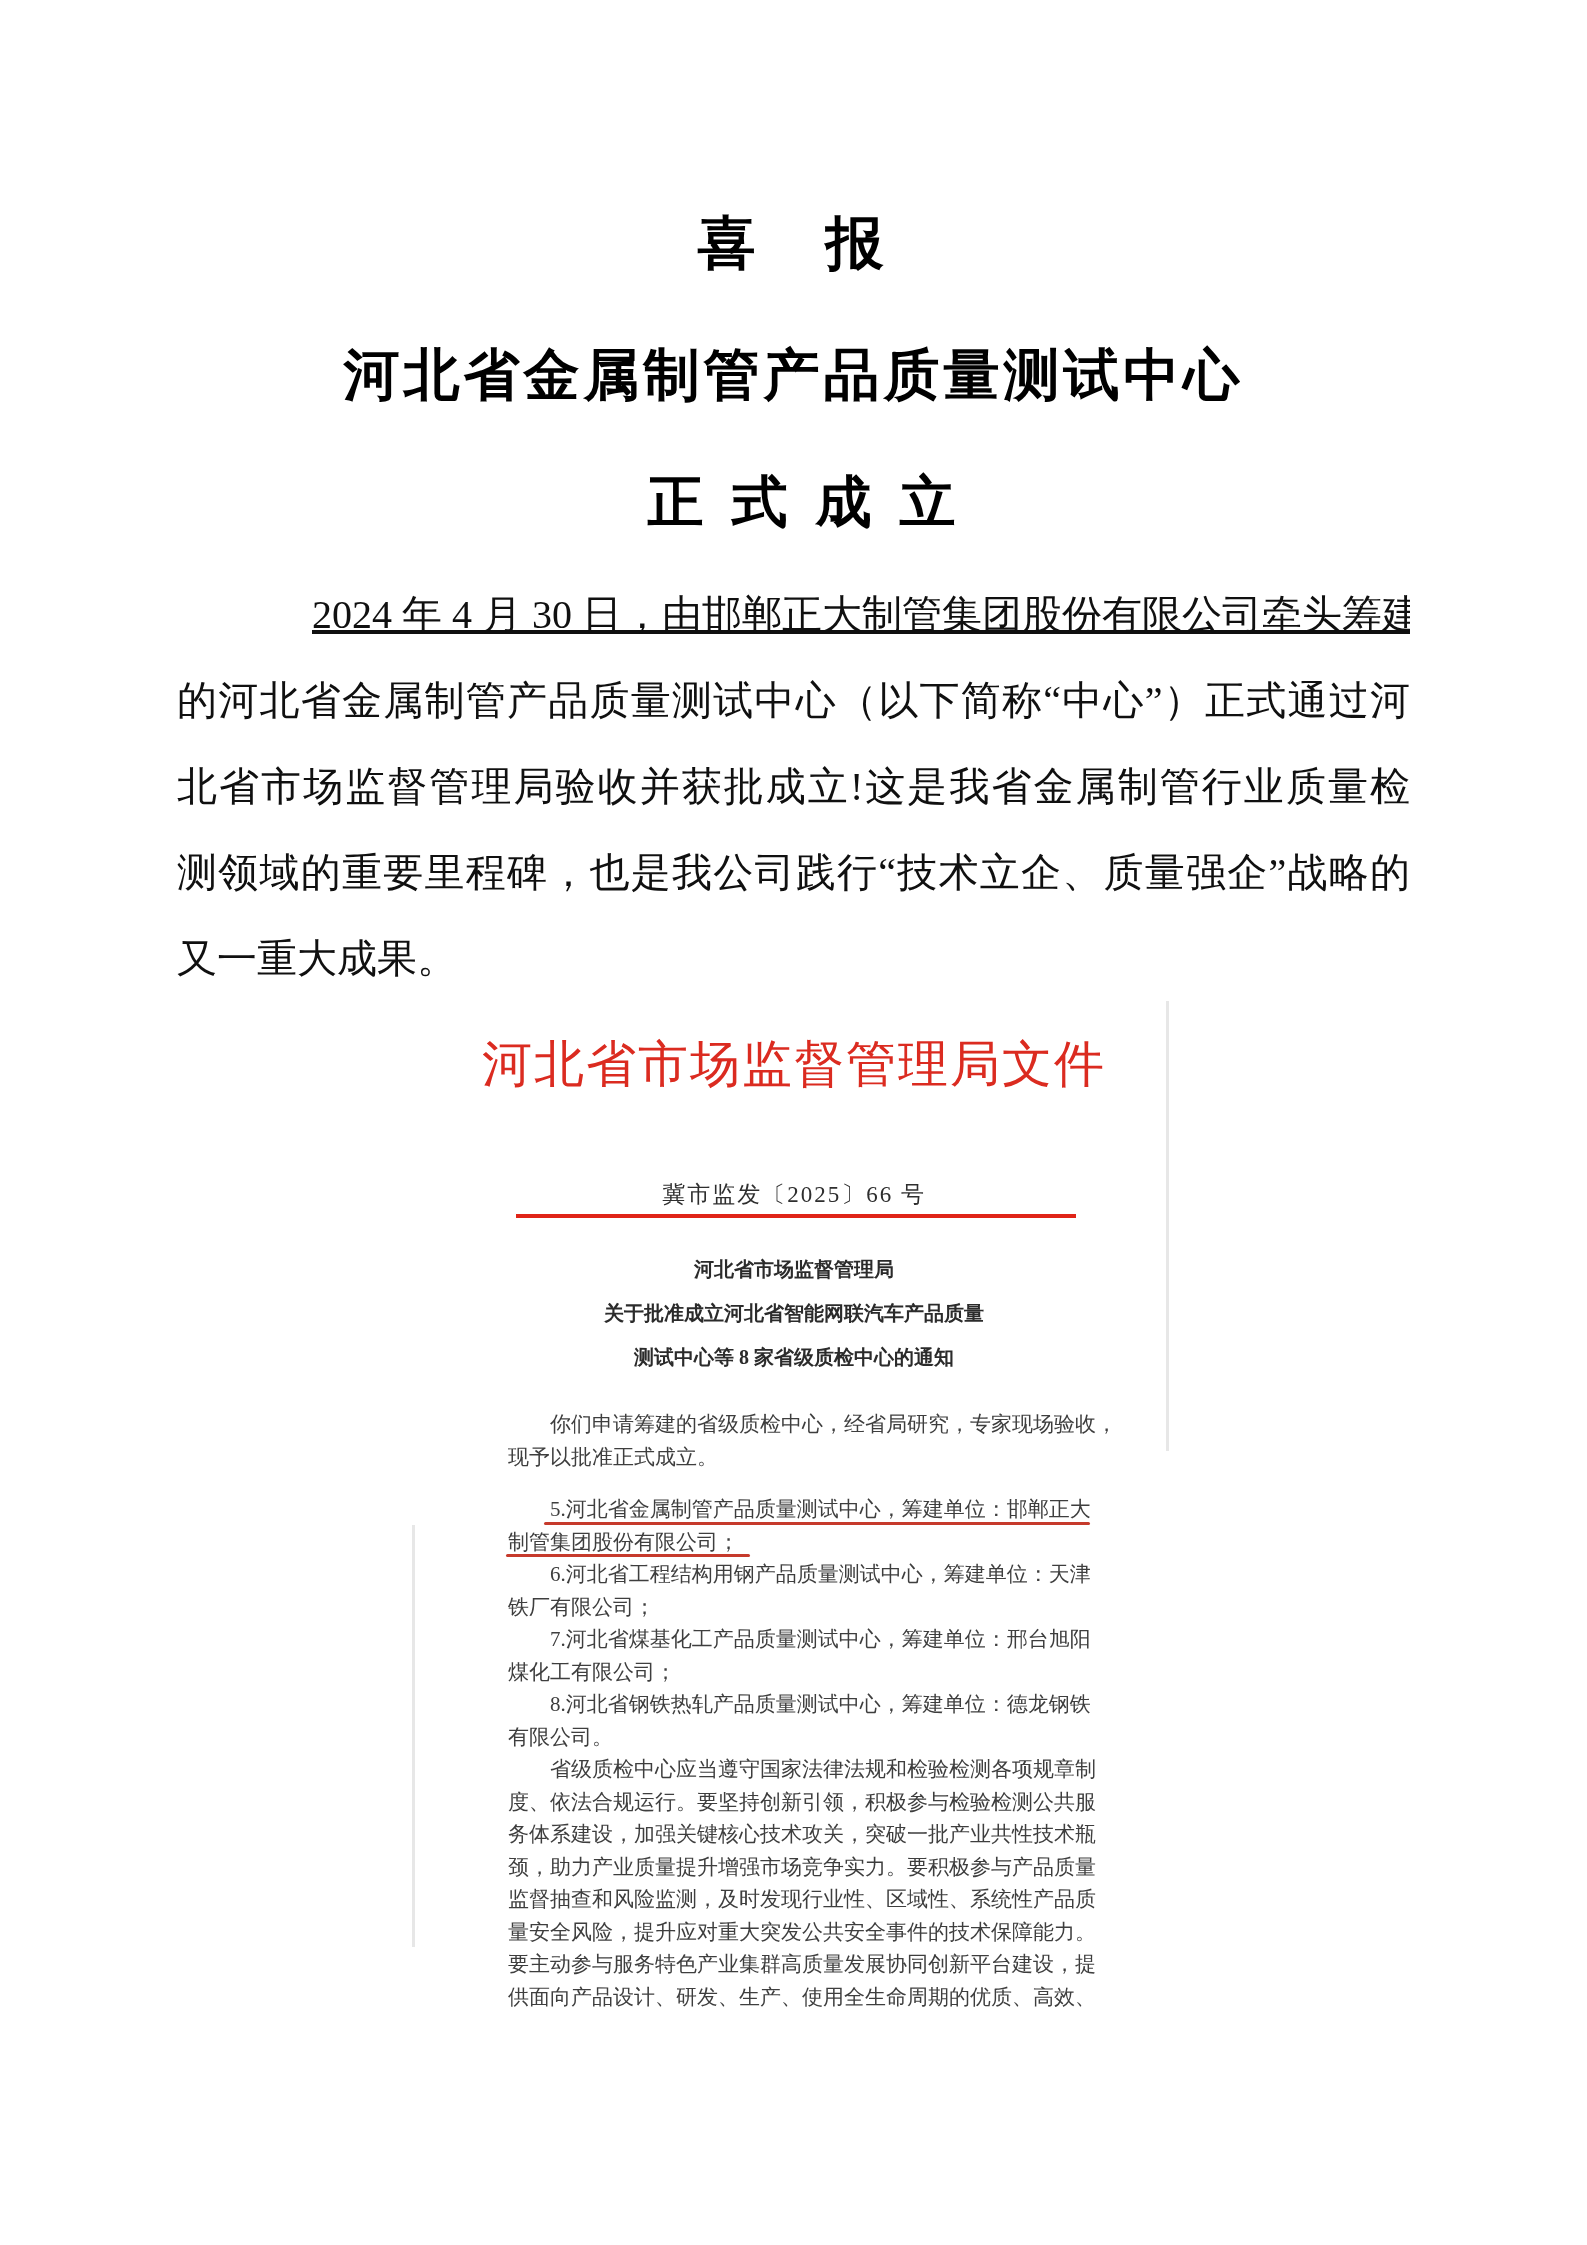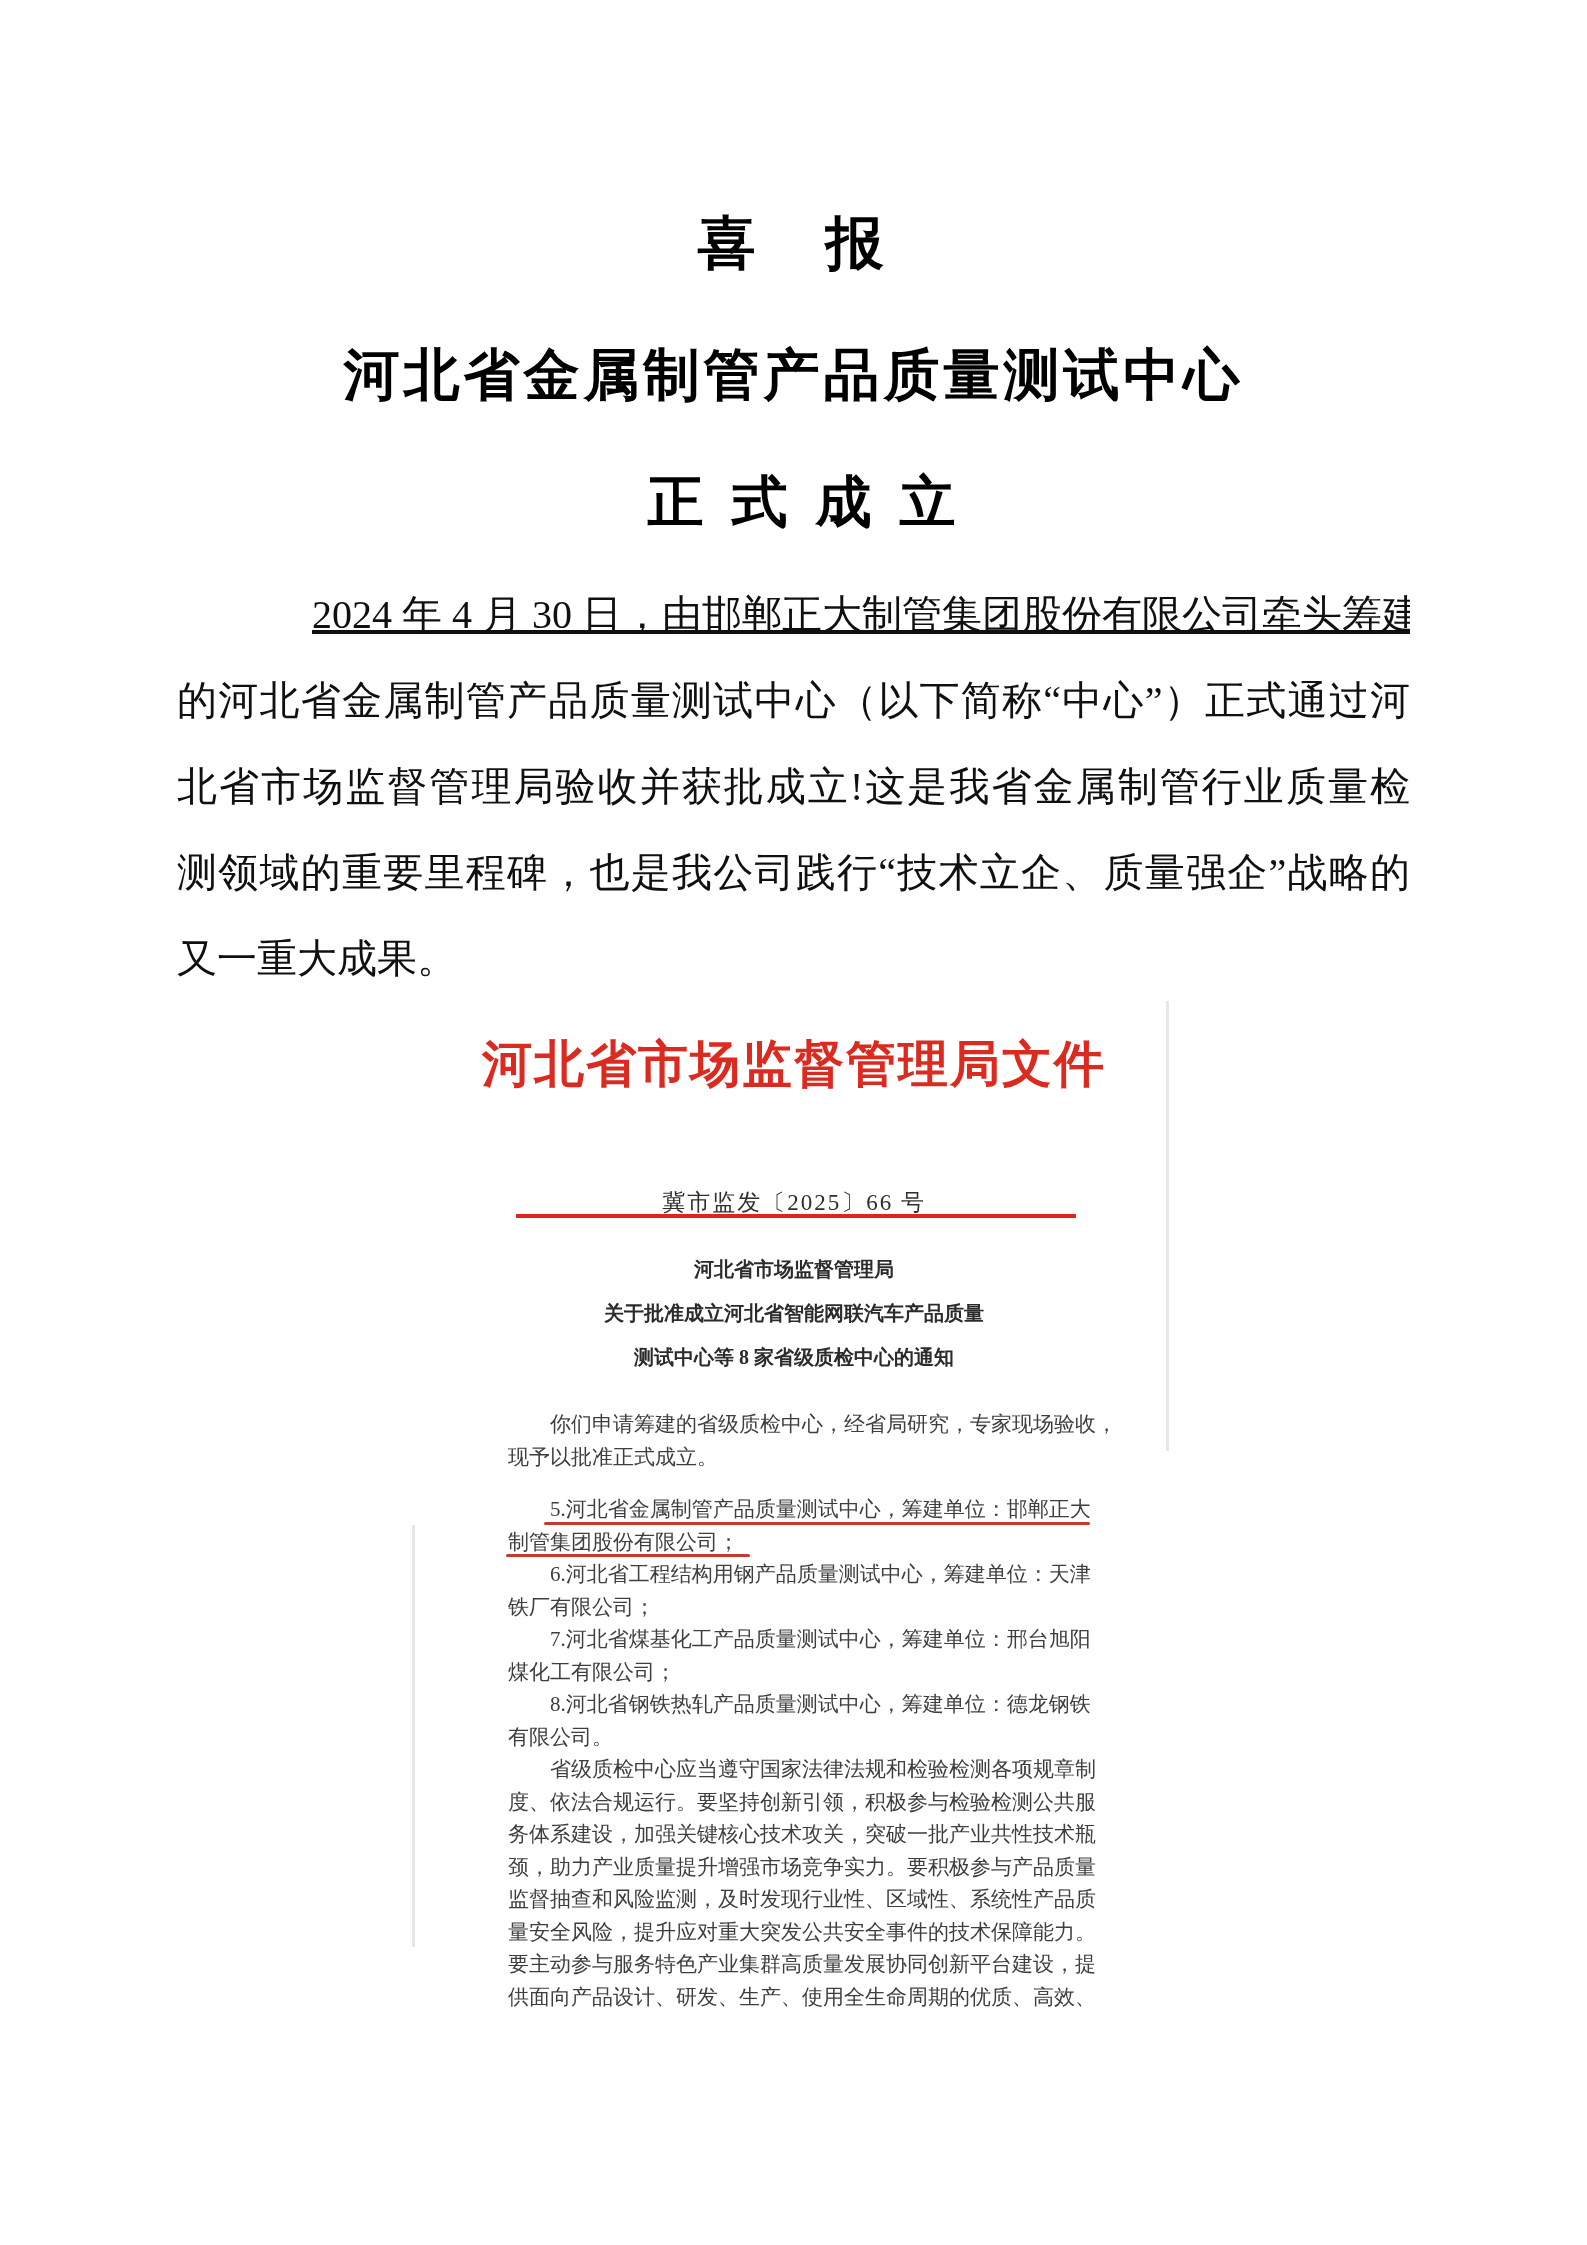--- a/index.html
+++ b/index.html
@@ -37,25 +37,25 @@
   #scan{
     position:absolute;left:408px;top:995px;width:772px;height:1072px;
     background:#ffffff;overflow:hidden;
     font-family:"Liberation Serif",serif;
   }
   .scan-edge{position:absolute;background:#e7e7e7;width:3px;}
   #edge-right{left:758px;top:6px;height:450px;}
   #edge-left{left:4px;top:530px;height:422px;}
   #scan-header{
     position:absolute;left:0;top:36px;width:772px;
-    text-align:center;font-size:50px;font-weight:700;
+    text-align:center;font-size:50px;font-weight:400;
     letter-spacing:2px;white-space:nowrap;
   }
   #doc-number{
-    position:absolute;left:0;top:192px;width:772px;
+    position:absolute;left:0;top:184px;width:772px;
     text-align:center;font-size:23px;color:#2e2e2e;letter-spacing:2px;
   }
   #red-rule{
     position:absolute;left:108px;top:219px;width:560px;height:4px;
   }
   #doc-title{
     position:absolute;left:0;top:252px;width:772px;
     text-align:center;font-weight:700;font-size:20px;color:#2b2b2b;
   }
   #doc-title .dline{line-height:44px;white-space:nowrap;}

